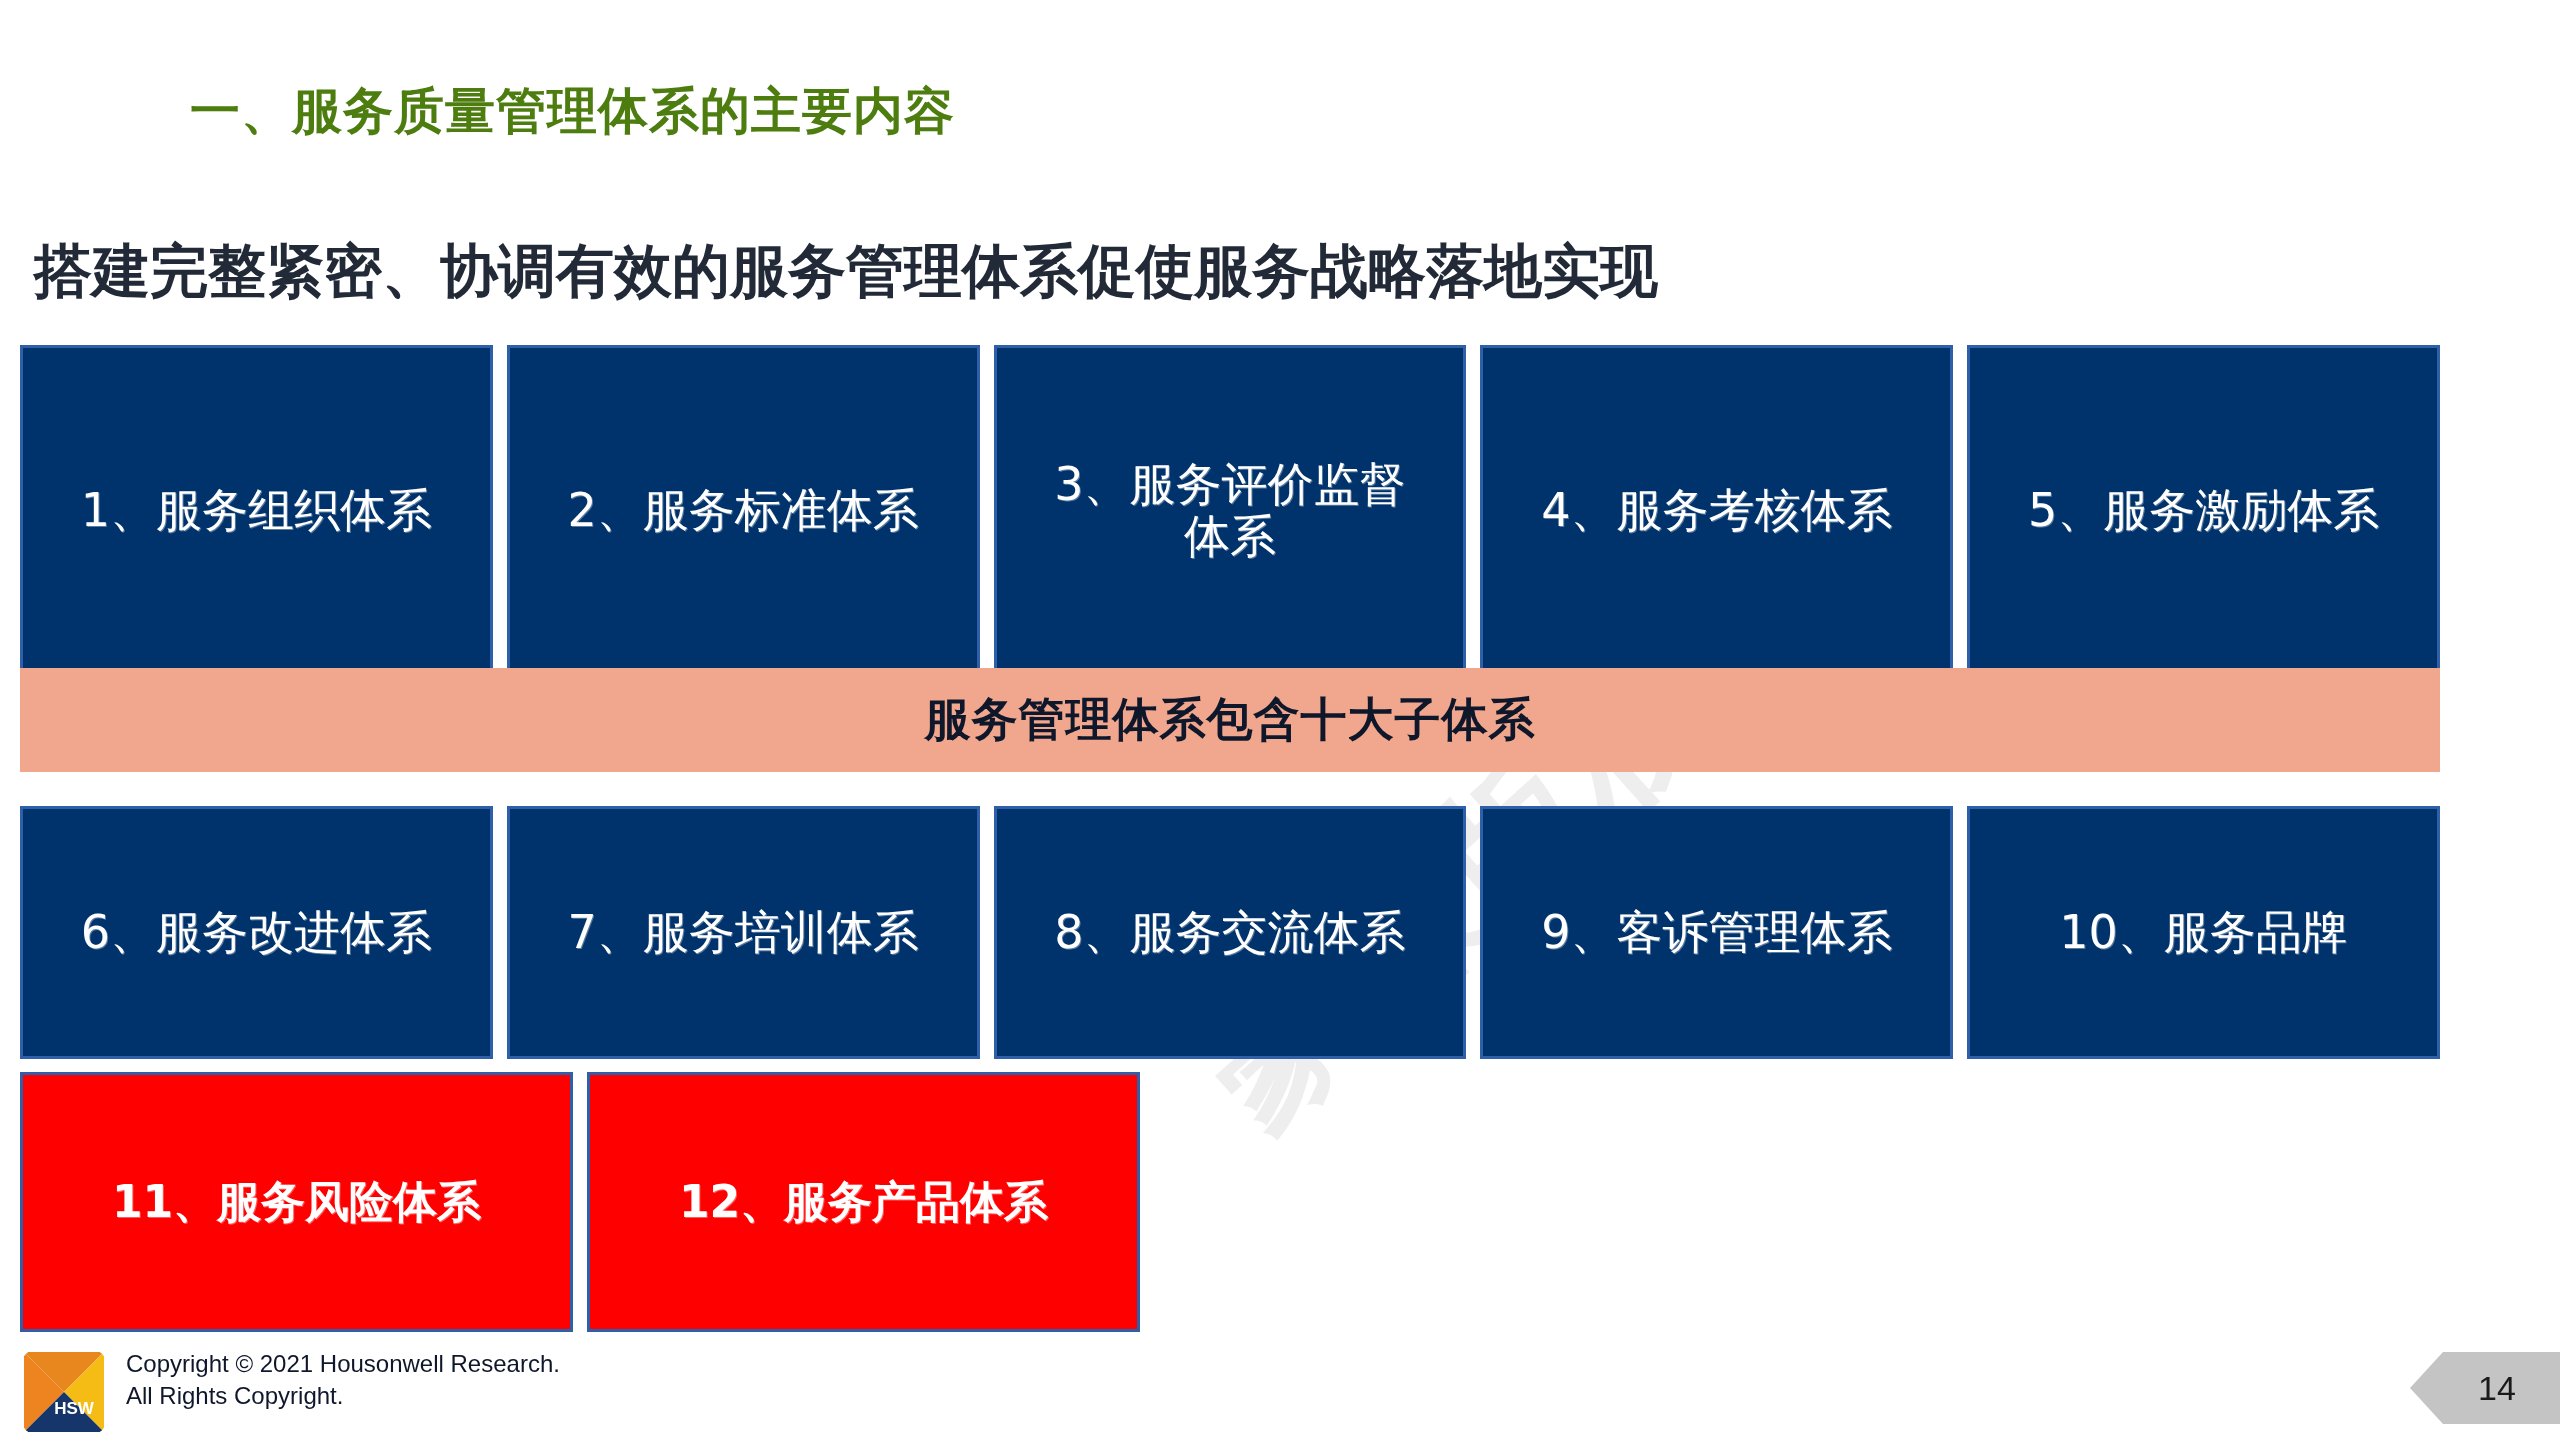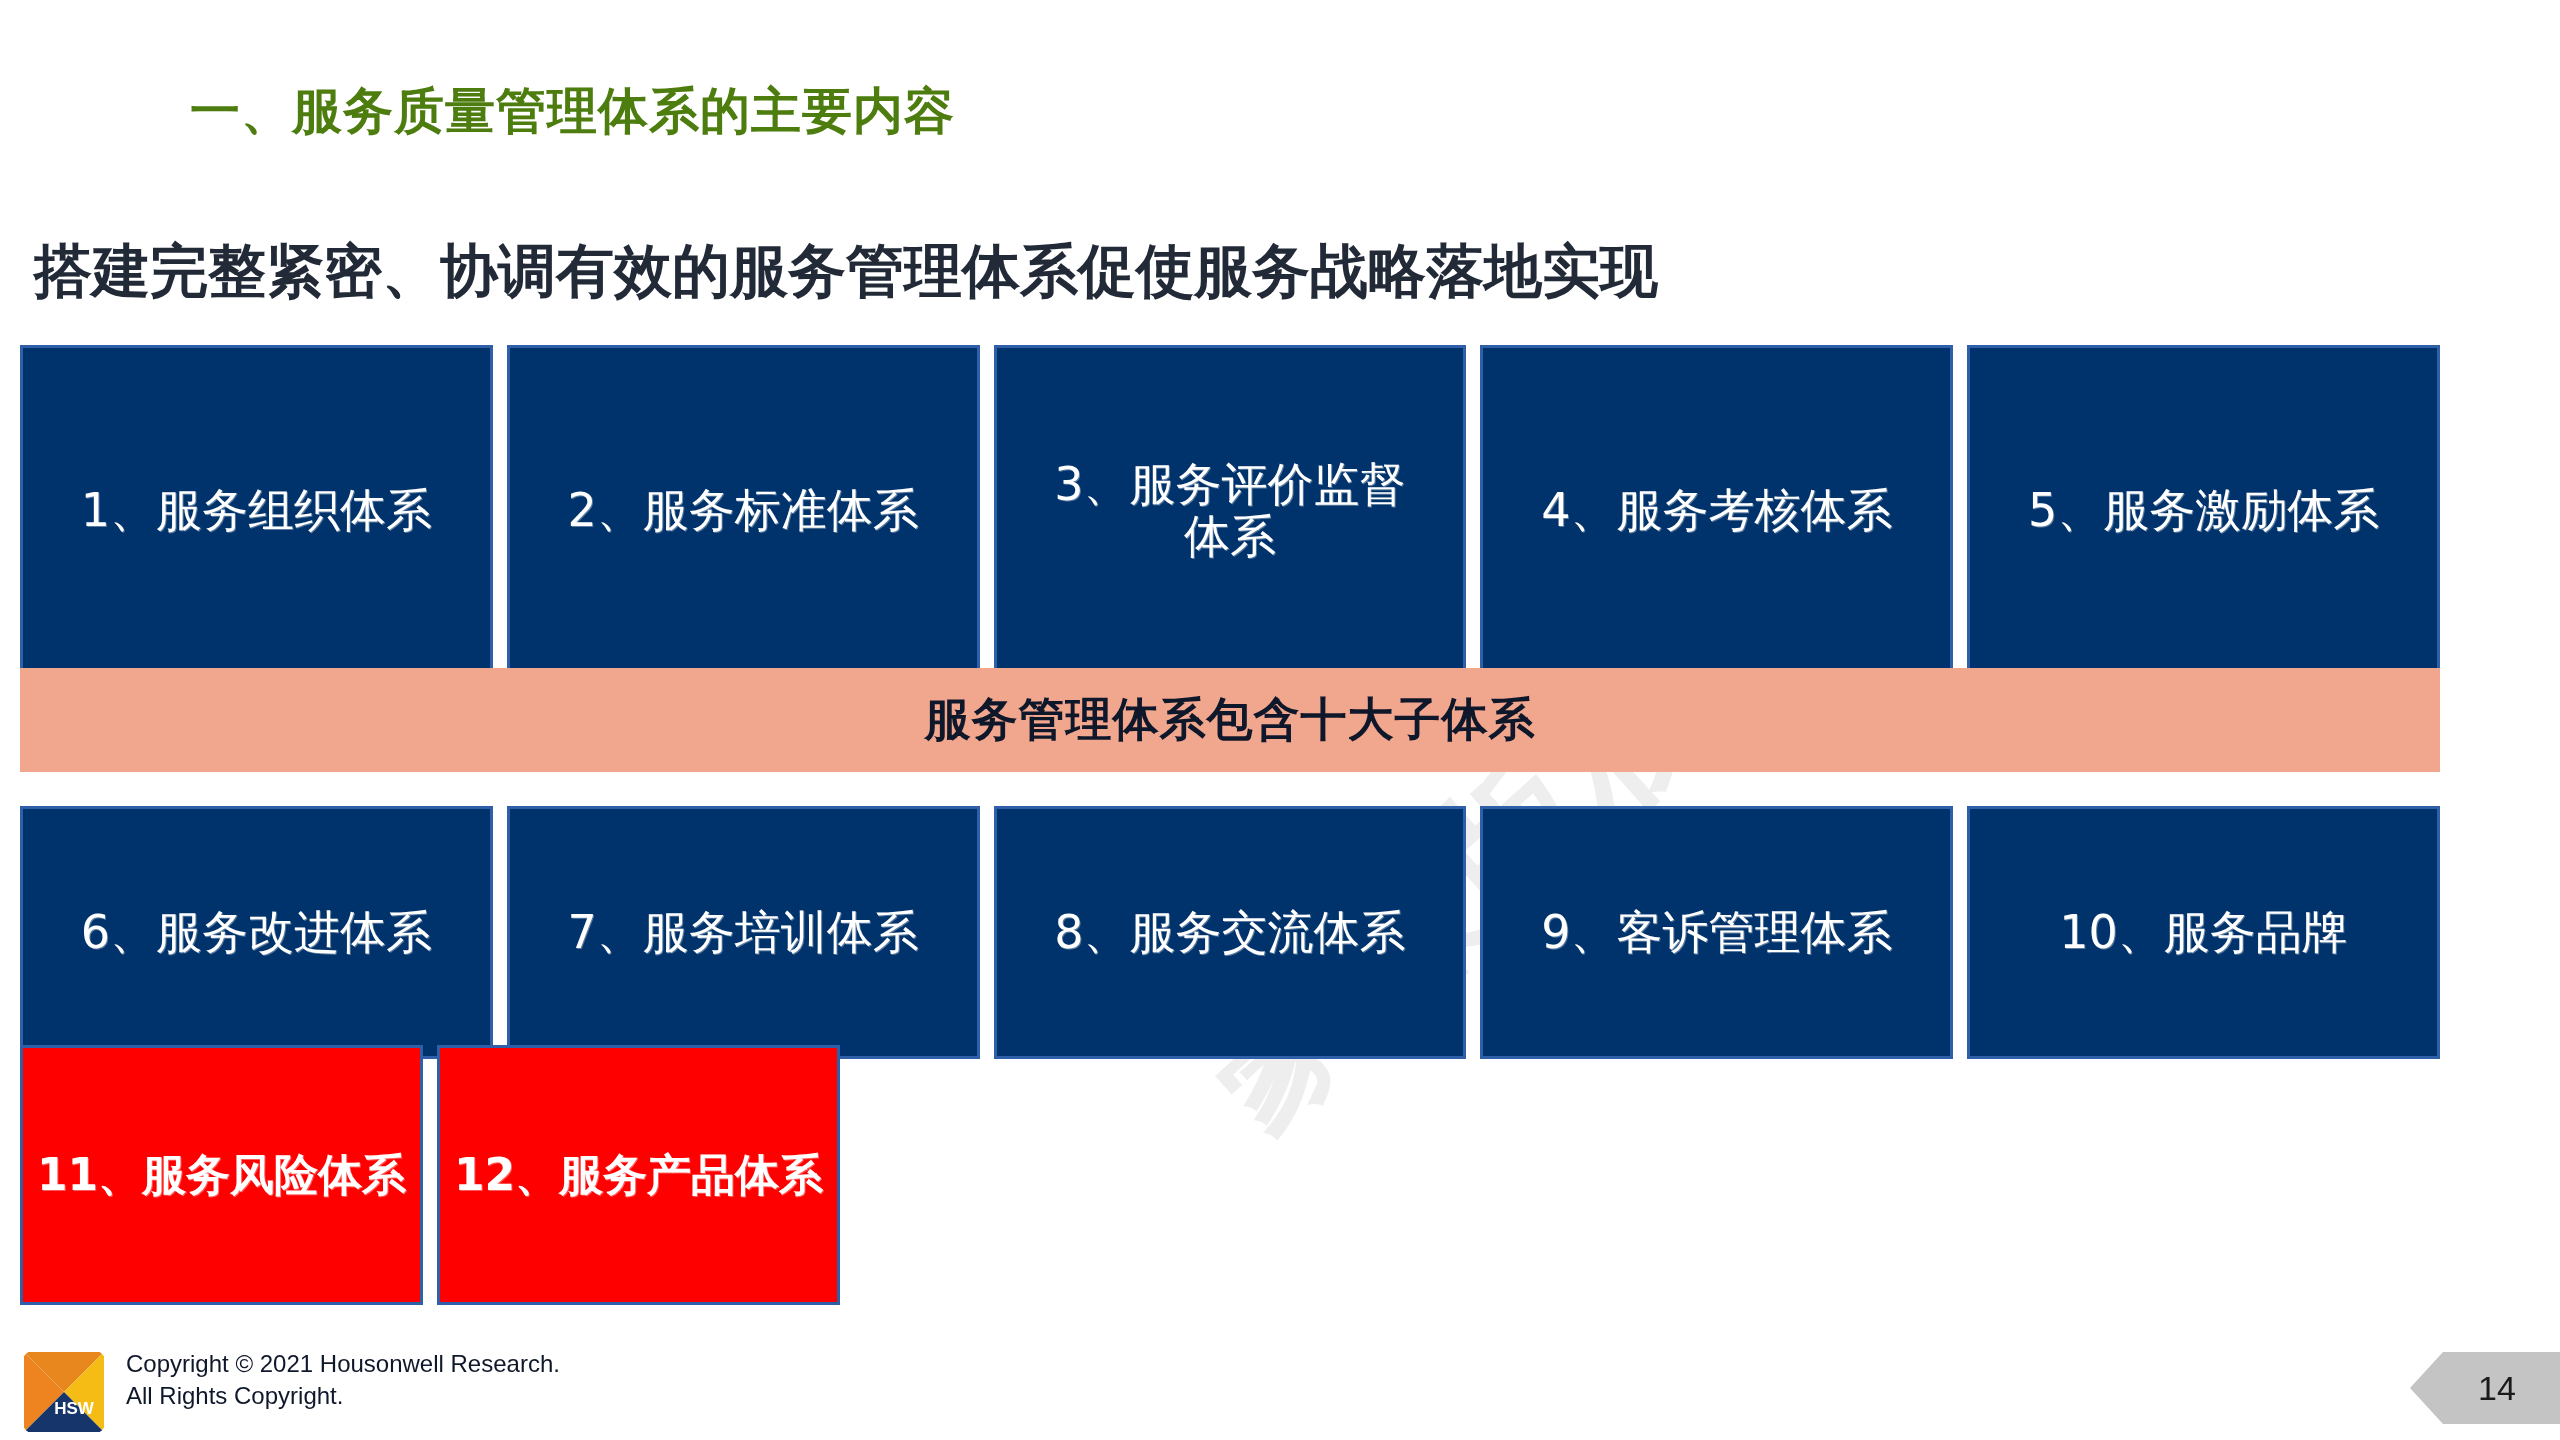--- a/index.html
+++ b/index.html
@@ -76,21 +76,21 @@
   
   .row {
     position: absolute;
     left: 20px;
     display: flex;
     gap: 14px;
     z-index: 6;
   }
   #row-1 { top: 345px; width: 2420px; height: 332px; }
   #row-2 { top: 806px; width: 2420px; height: 253px; }
-  #row-3 { top: 1045px; width: 820px; height: 260px; }
+  #row-3 { top: 1072px; width: 1120px; height: 260px; }
 
   .cell {
     flex: 1 1 0;
     display: flex;
     align-items: center;
     justify-content: center;
     box-sizing: border-box;
     border: 3px solid #2E5FA8;
     color: #FFFFFF;
     text-align: center;

